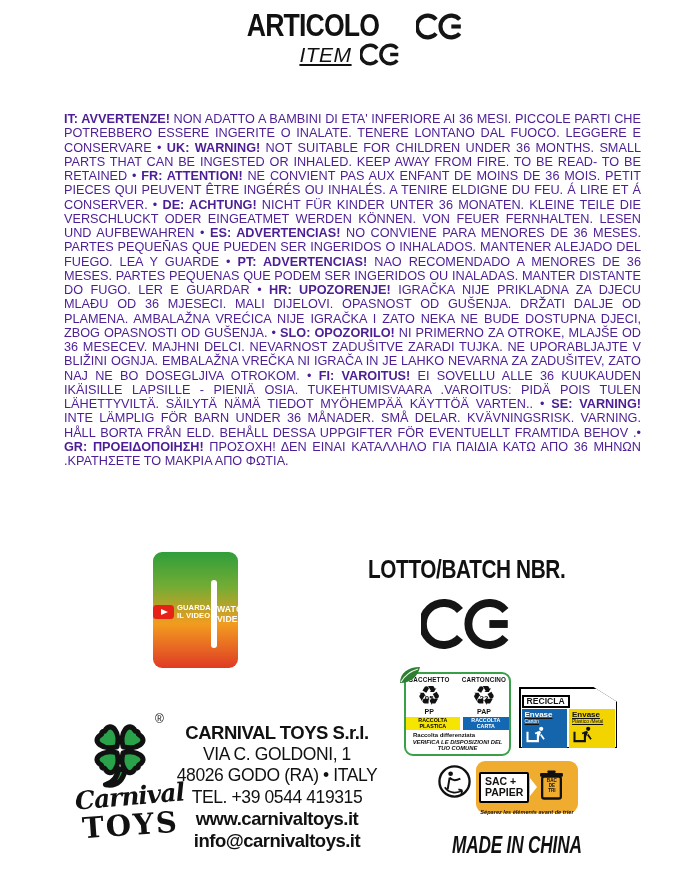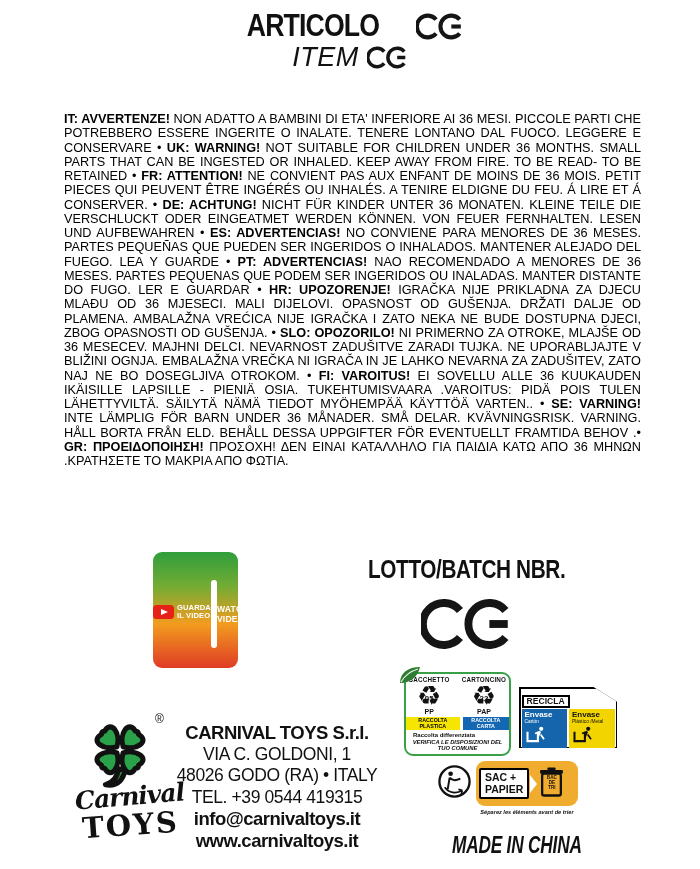--- a/index.html
+++ b/index.html
@@ -3,30 +3,30 @@
 <meta charset="utf-8">
 <style>
   html,body{margin:0;padding:0;background:#fff;}
   .page{position:relative;width:700px;height:869px;background:#fff;overflow:hidden;
         font-family:"Liberation Sans",sans-serif;color:#111;}
 
   
   .title-row{position:absolute;left:0;top:8px;width:100%;display:flex;justify-content:center;align-items:center;gap:26px;}
   .main-title{display:inline-block;font-size:31px;font-weight:800;letter-spacing:-1px;transform:scaleX(.86);transform-origin:center;white-space:nowrap;}
   .subtitle-row{position:absolute;left:0;top:42px;width:100%;display:flex;justify-content:center;align-items:center;gap:8px;}
-  .item-subtitle{font-size:27px;font-style:italic;font-weight:500;letter-spacing:.5px;}
+  .item-subtitle{font-size:21px;font-style:italic;font-weight:500;letter-spacing:.5px;text-decoration:underline;}
   .ce{display:block;}
   .ce path{stroke:#151515;fill:none;}
   .ce-title{height:29px;width:48px;}
   .ce-item{height:25px;width:41px;}
   .ce-big{height:56px;width:93px;}
 
   
   .warnings{position:absolute;left:64px;top:112px;width:577px;font-size:12.7px;line-height:14.25px;
-            text-align:justify;color:#000000;}
+            text-align:justify;color:#4c1d95;}
   .warnings .b{font-weight:700;}
 
   
   .composition{position:absolute;left:0;top:462px;width:100%;text-align:center;font-weight:800;}
   .comp-title{font-size:16.5px;letter-spacing:-.6px;line-height:18px;}
   .comp-line{font-size:18px;letter-spacing:-.8px;line-height:18.5px;}
 
   
   .qr-badge{position:absolute;left:153px;top:552px;width:85px;height:116px;border-radius:9px;
             background:linear-gradient(180deg,#2f9e3b 0%,#74ac34 30%,#f29c1f 62%,#df3b25 100%);
@@ -58,21 +58,21 @@
   .eco-mat{font-size:7px;font-weight:800;margin-top:-2px;}
   .eco-tags{display:flex;justify-content:center;gap:3px;margin-top:2px;}
   .tag{font-size:5.3px;font-weight:800;padding:1px 2px;line-height:5.6px;}
   .tag-yellow{background:#f6e500;color:#000;}
   .tag-blue{background:#1468b3;color:#fff;}
   .eco-note1{font-size:6px;font-weight:800;text-align:left;margin:1.5px 0 0 7px;line-height:6px;}
   .eco-note2{font-size:5.8px;font-weight:800;font-style:italic;margin-top:1.5px;line-height:6px;}
 
   
   .recicla{position:absolute;left:519px;top:687px;width:98px;height:61px;background:#000;
-           clip-path:polygon(0 0,76% 0,100% 24%,100% 100%,0 100%);box-sizing:border-box;padding:1.5px;}
+           clip-path:polygon(0 0,76% 0,100% 24%,100% 100%,0 100%);box-sizing:border-box;padding:1.5px;text-decoration:underline;}
   .recicla-in{width:100%;height:100%;background:#fff;box-sizing:border-box;padding:1px;}
   .recicla-head{display:inline-block;border:2px solid #000;font-size:8.6px;font-weight:800;
                 line-height:9px;padding:0 3px;margin:0 0 1px 0;}
   .recicla-panels{display:flex;gap:2px;}
   .panel{width:46px;height:41px;box-sizing:border-box;padding:2px 2px 1px 3px;text-align:left;}
   .panel.blue{background:#1565ad;color:#fff;}
   .panel.yellow{background:#f2d400;color:#111;}
   .panel-title{font-size:8px;font-weight:800;line-height:8px;}
   .panel-sub{font-size:4.8px;line-height:5px;margin-top:.5px;}
   .tidyman{margin-top:2px;}
@@ -86,21 +86,21 @@
   .logo-toys{position:absolute;left:-2px;top:100px;width:115px;text-align:center;
              font-family:"DejaVu Serif",serif;font-weight:700;font-size:29px;
              transform:rotate(-4deg);letter-spacing:2px;}
   .company{position:absolute;left:176px;top:722px;width:202px;text-align:center;line-height:21.5px;white-space:nowrap;}
   .company .name{font-size:18.5px;font-weight:800;letter-spacing:-.5px;}
   .company .addr{font-size:17.5px;letter-spacing:-.4px;}
   .company .boldline{font-size:18.5px;font-weight:800;letter-spacing:-.5px;}
 
   
   .triman{position:absolute;left:437px;top:764px;}
-  .sac-badge{position:absolute;left:476px;top:761px;width:102px;height:45px;background:#f0ac2e;border-radius:9px;
+  .sac-badge{position:absolute;left:476px;top:761px;width:102px;height:52px;background:#f0ac2e;border-radius:9px;
              display:flex;align-items:center;box-sizing:border-box;padding:4px 3px;}
   .sac-label{background:#fff;border:2.5px solid #000;border-radius:2px;padding:2px 4px;
              font-weight:800;font-size:10.5px;line-height:11.5px;white-space:nowrap;}
   .sac-arrow{width:0;height:0;border-top:9px solid transparent;border-bottom:9px solid transparent;
              border-left:7px solid #fff;margin-left:1px;}
   .sac-bin{position:relative;margin-left:1px;}
   .bin-text{position:absolute;left:0;top:9px;width:100%;text-align:center;font-size:4.6px;
             font-weight:800;line-height:5px;color:#111;}
   .sac-caption{position:absolute;left:472px;top:809px;width:110px;text-align:center;
                font-size:5.6px;font-weight:700;font-style:italic;}
@@ -567,22 +567,22 @@
     <span class="registered">®</span>
     <div class="logo-script">Carnival</div>
     <div class="logo-toys">TOYS</div>
   </div>
 
   <div class="company">
     <div class="name">CARNIVAL TOYS S.r.l.</div>
     <div class="addr">VIA C. GOLDONI, 1</div>
     <div class="addr">48026 GODO (RA) • ITALY</div>
     <div class="addr">TEL. +39 0544 419315</div>
+    <div class="boldline">www.carnivaltoys.it</div>
     <div class="boldline">info@carnivaltoys.it</div>
-    <div class="boldline">www.carnivaltoys.it</div>
   </div>
 
   <svg class="triman" width="35" height="35" viewBox="0 0 36 36">
     <circle cx="18" cy="18" r="15.5" fill="none" stroke="#111" stroke-width="2.4"></circle>
     <circle cx="14" cy="10" r="2.4" fill="#111"></circle>
     <path d="M13 14 L11 26 M13 14 C 16 18 20 17 24 15" stroke="#111" stroke-width="2" fill="none"></path>
     <path d="M8 24 C 12 30 20 31 26 27 M26 27 l-4 -1 M26 27 l-1 4" stroke="#111" stroke-width="1.8" fill="none"></path>
   </svg>
   <div class="sac-badge">
     <div class="sac-label">

